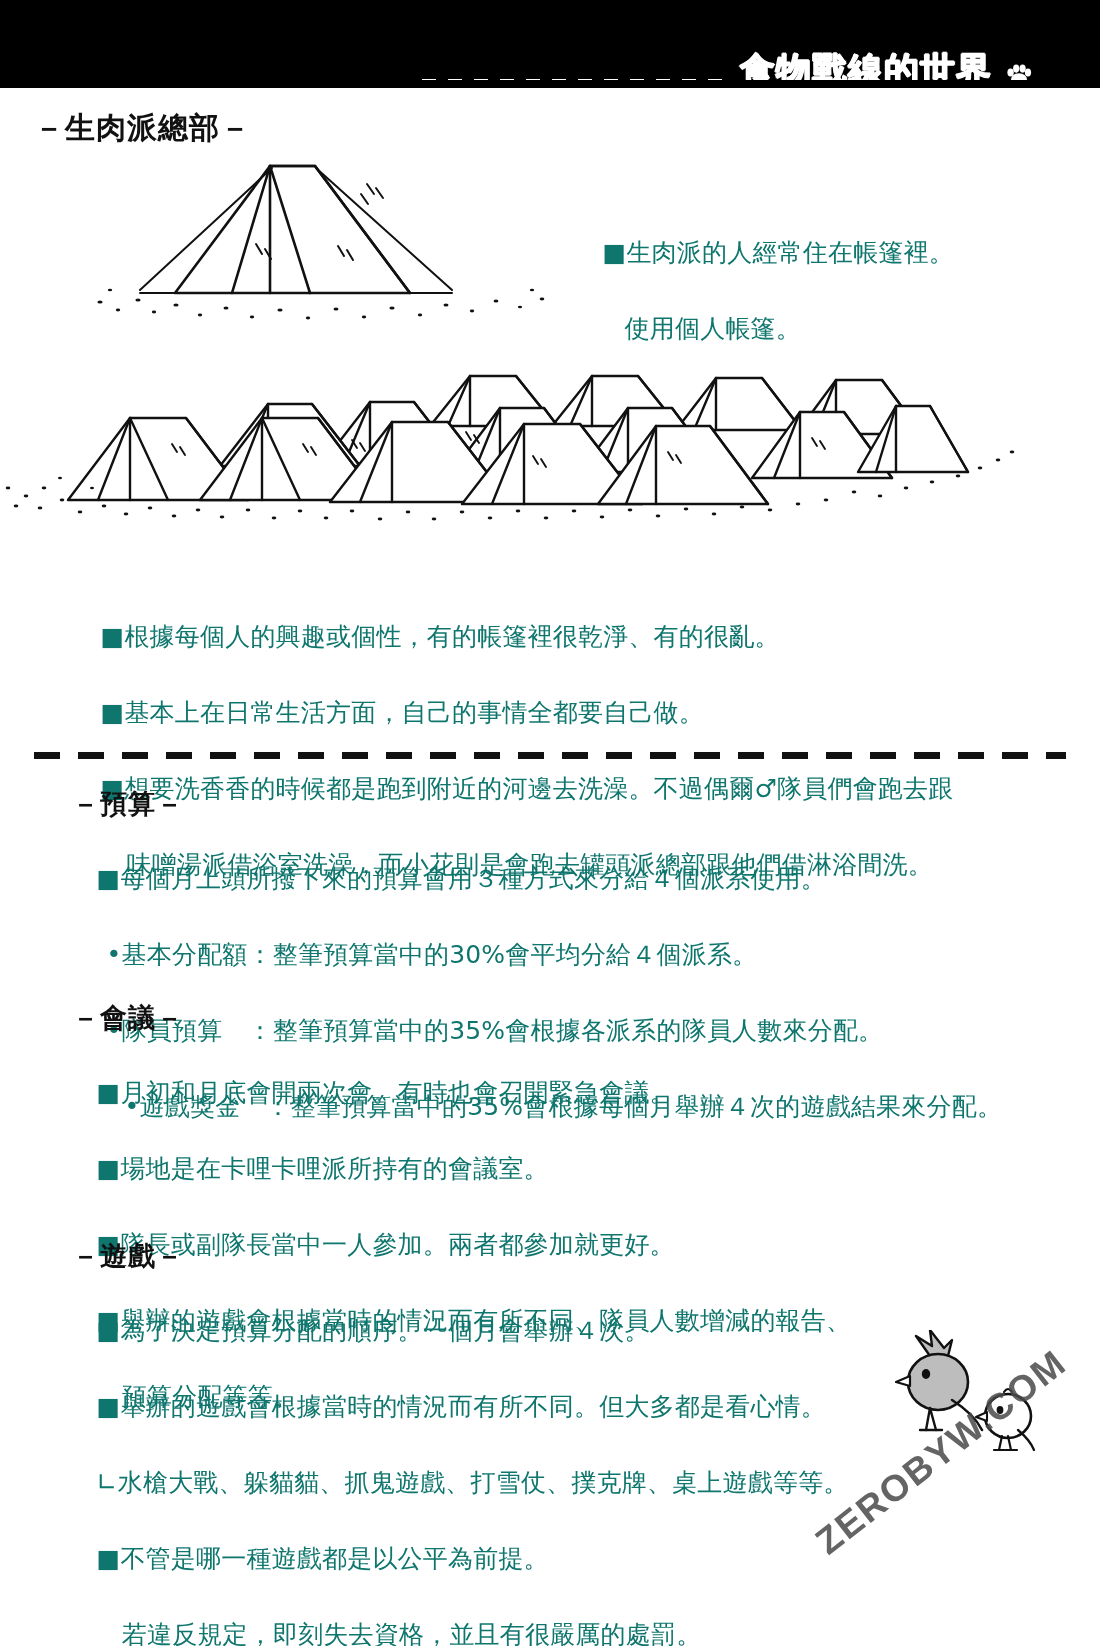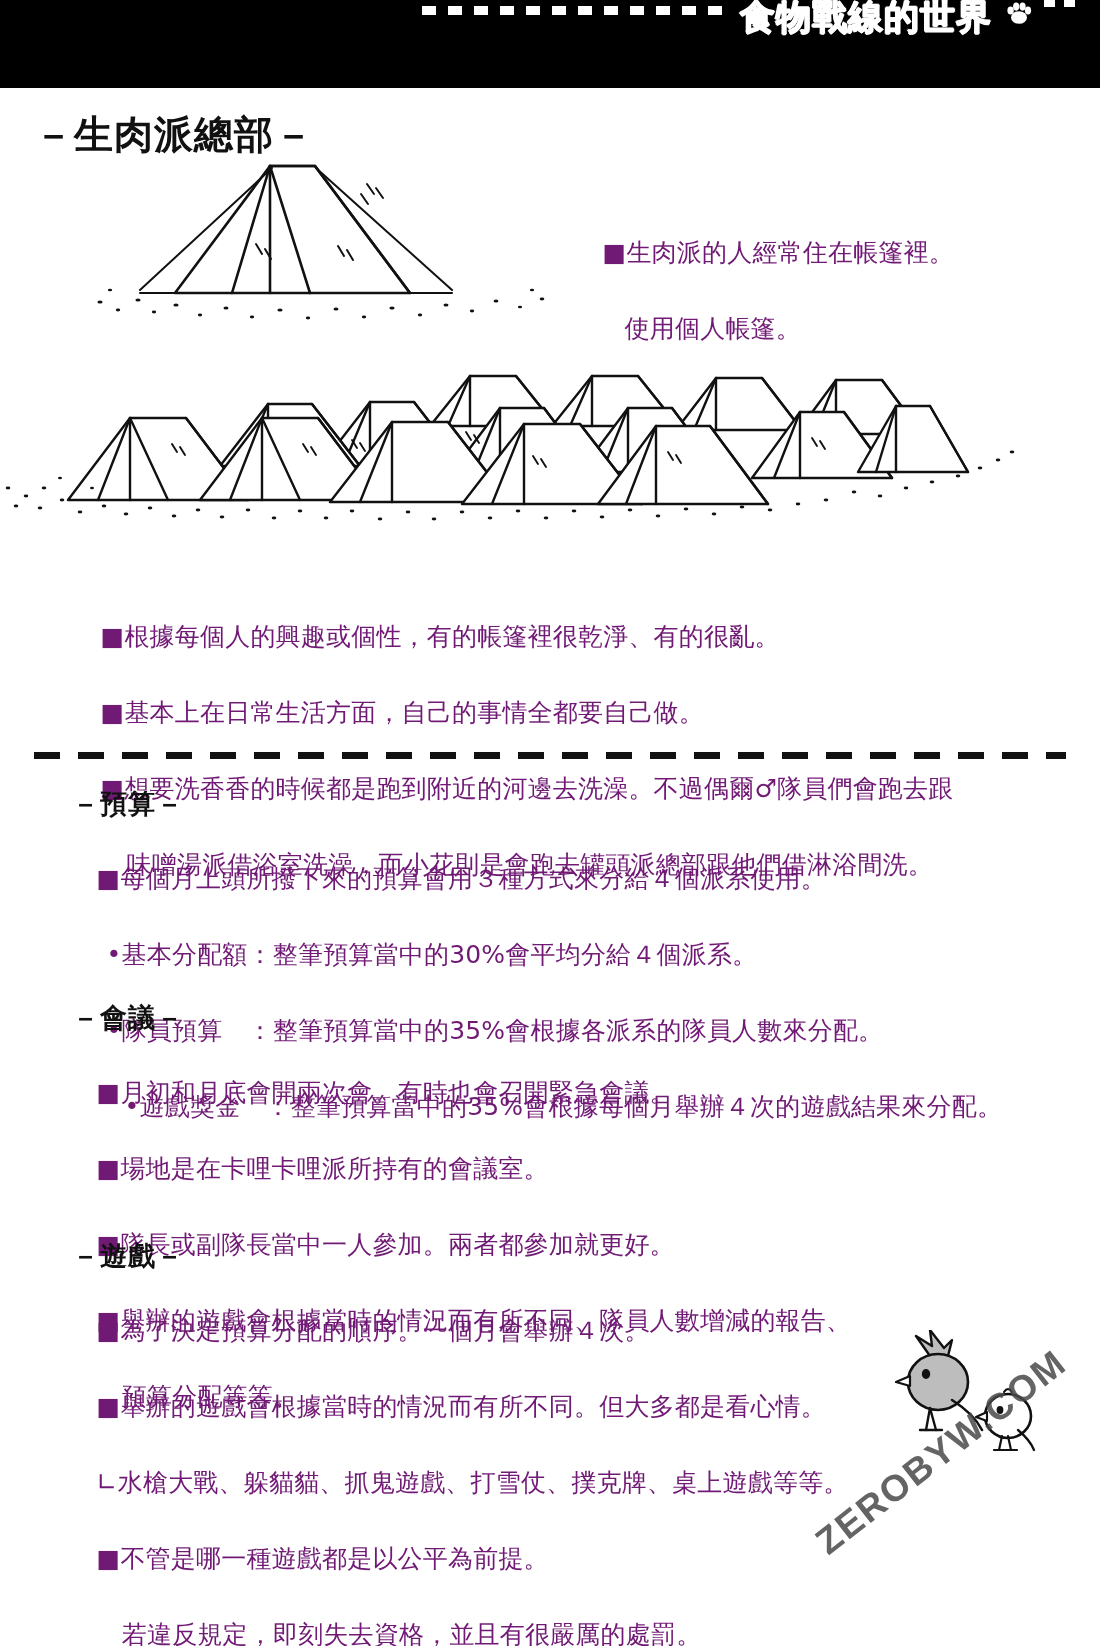--- a/index.html
+++ b/index.html
@@ -29,21 +29,21 @@
     height: 88px;
     background: #000000;
   }
   .banner-inner {
     position: absolute;
     left: 0;
     top: 0;
     right: 0;
     height: 88px;
     display: flex;
-    align-items: flex-start;
+    align-items: flex-end;
     justify-content: flex-end;
     padding-right: 22px;
     box-sizing: border-box;
   }
   .banner-dashes {
     flex: 0 0 auto;
     width: 300px;
     height: 9px;
     margin-right: 18px;
     margin-top: 6px;
@@ -84,34 +84,34 @@
     left: 0;
     top: 80px;
     width: 1100px;
     height: 8px;
     background: #000;
   }
 
   
   .sec-title {
     position: absolute;
-    font-size: 39px;
+    font-size: 30px;
     font-weight: 700;
     letter-spacing: 1px;
     color: #111;
     white-space: nowrap;
   }
   .sec-title.small {
     font-size: 27px;
   }
   .para {
     position: absolute;
     font-size: 25px;
     line-height: 38px;
-    color: #701a75;
+    color: #0f766e;
     letter-spacing: 0.2px;
     white-space: pre-wrap;
   }
   .indent {
     display: inline-block;
   }
 
   
   .divider {
     position: absolute;

